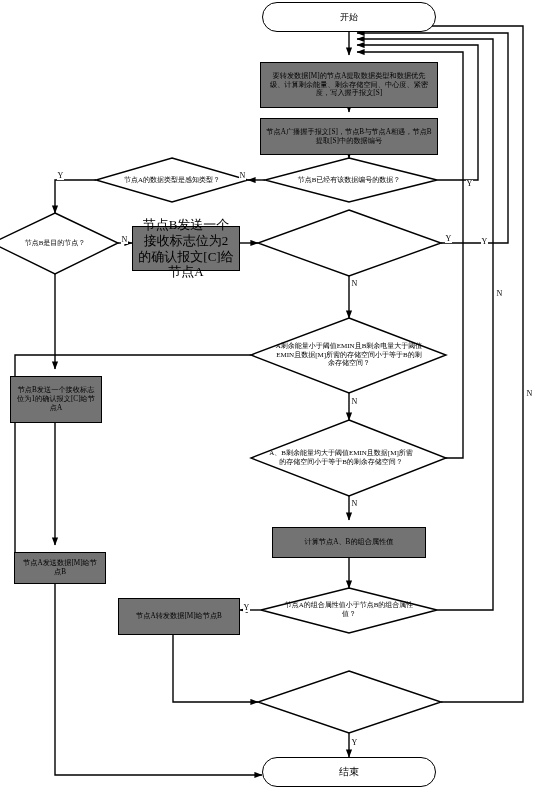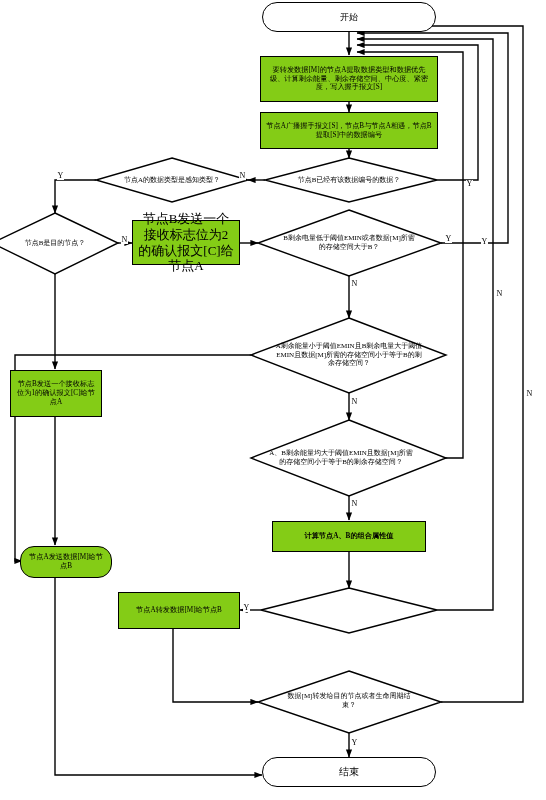--- a/index.html
+++ b/index.html
@@ -1,20 +1,20 @@
 <!DOCTYPE html>
 <html><head>
 <meta charset="utf-8">
 <style>
   html,body{margin:0;padding:0;background:#ffffff;}
   body{font-family:"Liberation Serif","DejaVu Serif",serif;}
   #canvas{position:relative;width:546px;height:800px;background:#fff;overflow:hidden;}
   #canvas svg{position:absolute;left:0;top:0;width:546px;height:800px;}
   .node{position:absolute;box-sizing:border-box;display:flex;align-items:center;justify-content:center;text-align:center;color:#000;}
-  .box{border:1.4px solid #000;background:#84cc16;}
+  .box{border:1.4px solid #000;background:#737373;margin-top:6px;}
   .term{border:1.4px solid #000;background:#fff;border-radius:999px;}
   .dia{background:transparent;}
   .dia .txt{position:relative;z-index:2;}
   .txt{line-height:1.22;padding:0 5px;letter-spacing:0px;}
   .lbl{position:absolute;font-size:8px;color:#000;font-family:"Liberation Serif",serif;z-index:5;background:#fff;line-height:1;padding:0 .5px;}
 </style>
 </head>
 <body>
 
 <div id="canvas">
@@ -101,60 +101,57 @@
   </div>
 
   <div class="node box" style="left:132px;top:220px;width:108px;height:45px;font-size:13px;">
     <span class="txt">节点B发送一个接收标志位为2的确认报文[C]给节点A</span>
   </div>
 
   <div class="node box" style="left:10px;top:370px;width:92px;height:47px;font-size:7.2px;">
     <span class="txt">节点B发送一个接收标志位为1的确认报文[C]给节点A</span>
   </div>
 
-  <div class="node box" style="left:20px;top:546px;width:92px;height:32px;font-size:7.2px;border-radius:14px;">
+  <div class="node box" style="left:14px;top:546px;width:92px;height:32px;font-size:7.2px;">
     <span class="txt">节点A发送数据[M]给节点B</span>
   </div>
 
-  <div class="node box" style="left:272px;top:521px;width:154px;height:31px;font-size:7.2px;font-weight:bold;">
+  <div class="node box" style="left:272px;top:521px;width:154px;height:31px;font-size:7.2px;">
     <span class="txt">计算节点A、B的组合属性值</span>
   </div>
 
   <div class="node box" style="left:118px;top:592px;width:122px;height:37px;font-size:7.2px;">
     <span class="txt">节点A转发数据[M]给节点B</span>
   </div>
 
   <div class="node dia" style="left:277px;top:162px;width:144px;height:36px;font-size:7px;">
     <span class="txt">节点B已经有该数据编号的数据？</span>
   </div>
 
   <div class="node dia" style="left:5px;top:228px;width:100px;height:30px;font-size:7px;">
     <span class="txt">节点B是目的节点？</span>
   </div>
 
   <div class="node dia" style="left:116px;top:160px;width:112px;height:40px;font-size:7px;">
     <span class="txt">节点A的数据类型是感知类型？</span>
   </div>
 
-  <div class="node dia" style="left:278px;top:222px;width:142px;height:42px;font-size:7px;">
-    <span class="txt">B剩余电量低于阈值EMIN或者数据[M]所需的存储空间大于B？</span>
-  </div>
 
   <div class="node dia" style="left:270px;top:327px;width:158px;height:56px;font-size:7px;">
     <span class="txt">A剩余能量小于阈值EMIN且B剩余电量大于阈值EMIN且数据[M]所需的存储空间小于等于B的剩余存储空间？</span>
   </div>
 
   <div class="node dia" style="left:262px;top:430px;width:158px;height:56px;font-size:7px;">
     <span class="txt">A、B剩余能量均大于阈值EMIN且数据[M]所需的存储空间小于等于B的剩余存储空间？</span>
   </div>
 
+  <div class="node dia" style="left:277px;top:592px;width:144px;height:36px;font-size:7px;">
+    <span class="txt">节点A的组合属性值小于节点B的组合属性值？</span>
+  </div>
 
-  <div class="node dia" style="left:277px;top:681px;width:144px;height:40px;font-size:7px;">
-    <span class="txt">数据[M]转发给目的节点或者生命周期结束？</span>
-  </div>
 
   <span class="lbl" style="left:57px;top:172px;">Y</span>
   <span class="lbl" style="left:239px;top:172px;">N</span>
   <span class="lbl" style="left:121px;top:236px;">N</span>
   <span class="lbl" style="left:445px;top:235px;">Y</span>
   <span class="lbl" style="left:351px;top:280px;">N</span>
   <span class="lbl" style="left:481px;top:238px;">Y</span>
   <span class="lbl" style="left:351px;top:398px;">N</span>
   <span class="lbl" style="left:466px;top:180px;">Y</span>
   <span class="lbl" style="left:351px;top:500px;">N</span>

